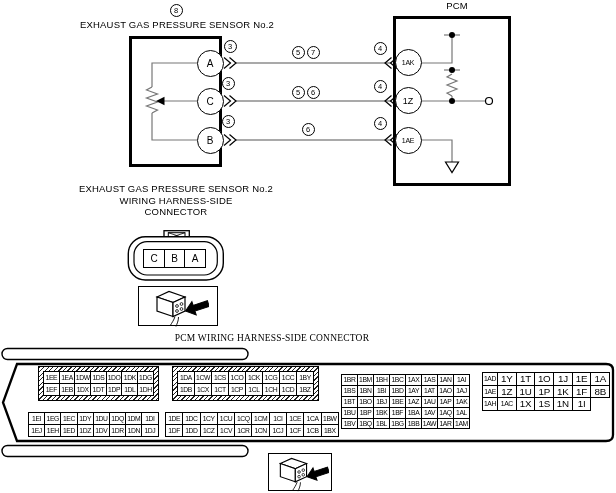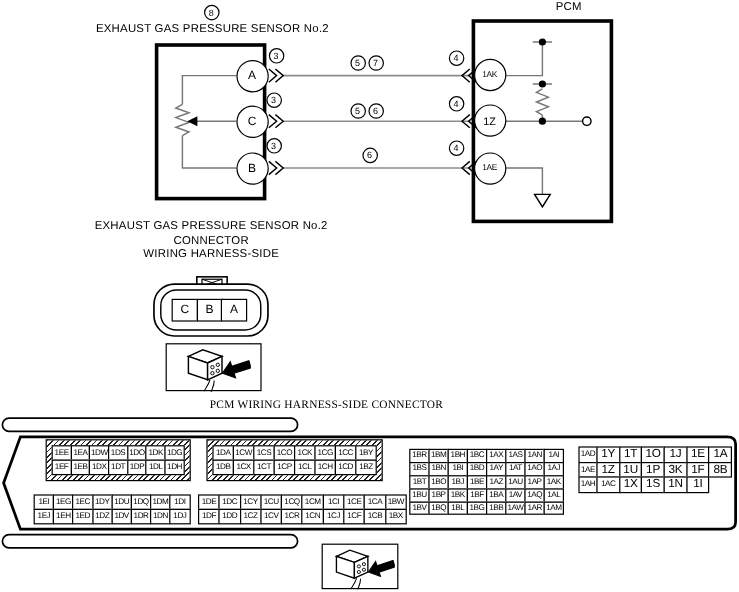--- a/index.html
+++ b/index.html
@@ -107,21 +107,21 @@
     <circle cx="452" cy="70" r="3" fill="#000"></circle>
     <circle cx="452" cy="101" r="3" fill="#000"></circle>
     <circle cx="489" cy="101" r="3.5" fill="#fff" stroke="#000" stroke-width="1.2"></circle>
     <polygon points="445.5,162 458.5,162 452,172.5" fill="#fff" stroke="#000" stroke-width="1.2"></polygon>
   </svg>
 
   <div class="callout" style="left:169.5px;top:3.5px;">
       <span>8</span>
     </div>
   <div class="lbl" style="left:57px;top:19px;width:240px;">EXHAUST GAS PRESSURE SENSOR No.2</div>
-  <div class="lbl" style="left:454px;top:0px;width:40px;">PCM</div>
+  <div class="lbl" style="left:437px;top:0px;width:40px;">PCM</div>
 
   <div class="box" style="left:129px;top:36px;width:93px;height:131px;"></div>
   <div class="box" style="left:393px;top:16px;width:118px;height:170px;"></div>
 
   <div class="term big" style="left:196.5px;top:49.5px;">A</div>
   <div class="term big" style="left:196.5px;top:87.5px;">C</div>
   <div class="term big" style="left:196.5px;top:126.5px;">B</div>
 
   <div class="term small" style="left:394.5px;top:49px;">1AK</div>
   <div class="term mid" style="left:394.5px;top:87px;">1Z</div>
@@ -136,22 +136,22 @@
   <div class="callout" style="left:291.5px;top:85.5px;">5</div>
   <div class="callout" style="left:306.5px;top:85.5px;">6</div>
   <div class="callout" style="left:373.5px;top:79.5px;">4</div>
 
   <div class="callout" style="left:221.5px;top:114.5px;">3</div>
   <div class="callout" style="left:301.5px;top:122.5px;">6</div>
   <div class="callout" style="left:373.5px;top:116.5px;">4</div>
 
   <div class="lbl3" style="left:66px;top:183px;width:220px;">
     <div>EXHAUST GAS PRESSURE SENSOR No.2</div>
+    <div>WIRING HARNESS-SIDE</div>
     <div>CONNECTOR</div>
-    <div>WIRING HARNESS-SIDE</div>
   </div>
 
   <svg style="left:125px;top:226px;z-index:2;" width="110" height="62">
     <rect x="39" y="4.7" width="25.3" height="10" fill="#fff" stroke="#000" stroke-width="1.3"></rect>
     <rect x="43.3" y="6.7" width="16.7" height="5.6" fill="#fff" stroke="#000" stroke-width="1"></rect>
     <line x1="43.3" y1="6.7" x2="60" y2="12.3" stroke="#000" stroke-width=".8"></line>
     <line x1="60" y1="6.7" x2="43.3" y2="12.3" stroke="#000" stroke-width=".8"></line>
     <rect x="3.3" y="10.7" width="95" height="43.3" rx="17" fill="#fff" stroke="#000" stroke-width="1.4"></rect>
     <rect x="9" y="15.7" width="83.3" height="33.3" rx="13" fill="#fff" stroke="#000" stroke-width="1.2"></rect>
   </svg>
@@ -323,21 +323,21 @@
         <div class="pcell big">1O</div>
         <div class="pcell big">1J</div>
         <div class="pcell big">1E</div>
         <div class="pcell big">1A</div>
       </div>
       <div class="prow">
         <div class="pcell">1AE</div>
         <div class="pcell big">1Z</div>
         <div class="pcell big">1U</div>
         <div class="pcell big">1P</div>
-        <div class="pcell big">3K</div>
+        <div class="pcell big">1K</div>
         <div class="pcell big">1F</div>
         <div class="pcell big">8B</div>
       </div>
       <div class="prow">
         <div class="pcell">1AH</div>
         <div class="pcell">1AC</div>
         <div class="pcell big">1X</div>
         <div class="pcell big">1S</div>
         <div class="pcell big">1N</div>
         <div class="pcell big">1I</div>

